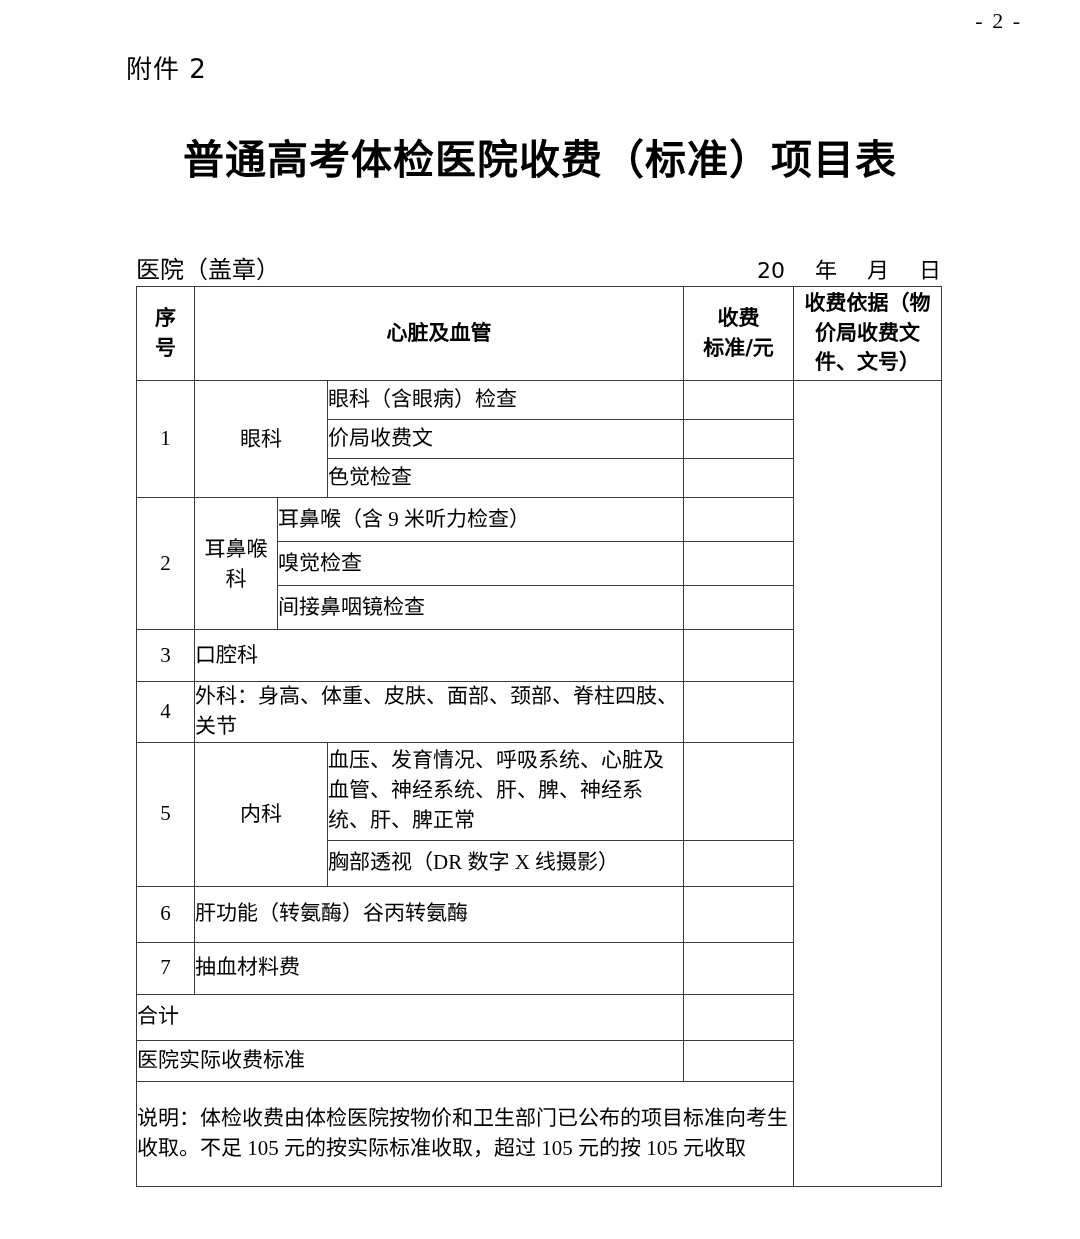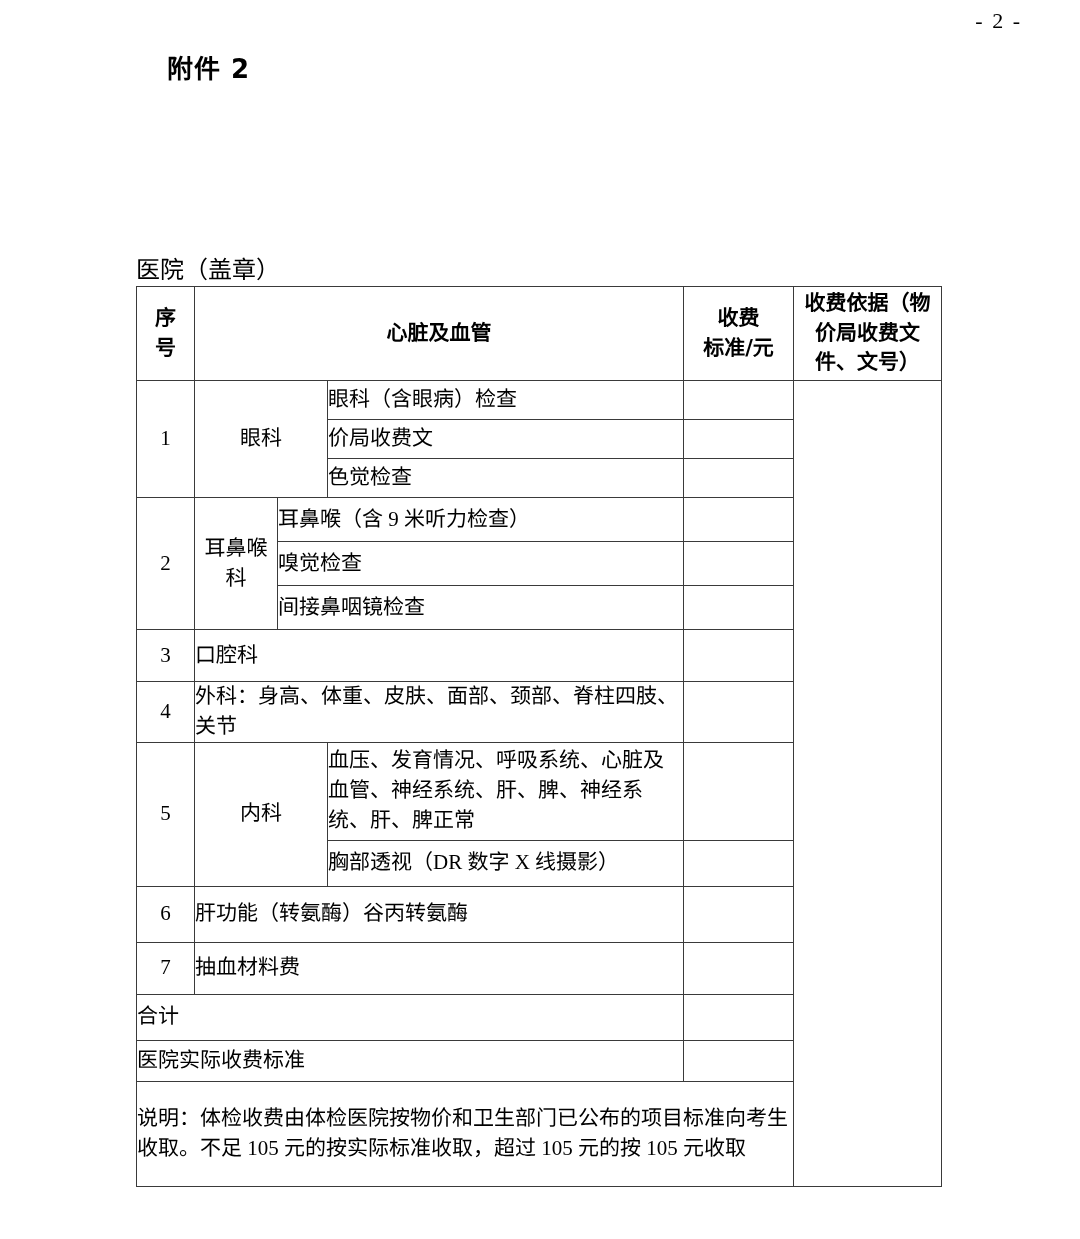--- a/index.html
+++ b/index.html
@@ -34,24 +34,23 @@
     white-space: nowrap;
   }
 
   
   .attachment-label {
     position: absolute;
     top: 48px;
     left: 126px;
     font-size: 26px;
     font-family: "DejaVu Sans", "Liberation Sans", sans-serif;
-    font-weight: 700;
+    font-weight: 400;
     letter-spacing: 1px;
     white-space: nowrap;
-    margin-left: 41px;
   }
 
   
   .doc-title {
     position: absolute;
     top: 126px;
     left: 0;
     width: 1080px;
     text-align: center;
     font-size: 41px;
@@ -142,36 +141,43 @@
 
   .note-cell {
     padding: 8px 14px 10px 12px;
     text-align: left;
     line-height: 1.5;
     font-size: 21px;
     vertical-align: top;
   }
 
   .dept-label {
-    font-family: Liberation Serif, serif;
+    font-family: Liberation Sans, sans-serif;
     font-size: 21px;
   }
 </style>
 </head>
 <body>
 
 <div class="page">
 
   <div class="page-number">- 2 -</div>
 
   <div class="attachment-label">附件 2</div>
 
+  <div class="doc-title">普通高考体检医院收费（标准）项目表</div>
 
   <div class="meta-line">
     <span class="meta-hospital">医院（盖章）</span>
+    <span class="meta-date">
+      <span class="yy">20</span>
+      <span>年</span>
+      <span>月</span>
+      <span>日</span>
+    </span>
   </div>
 
   <table class="fee-table">
     <colgroup>
       <col class="c-seq">
       <col style="width:83px">
       <col style="width:50px">
       <col style="width:356px">
       <col class="c-fee">
       <col class="c-basis">

